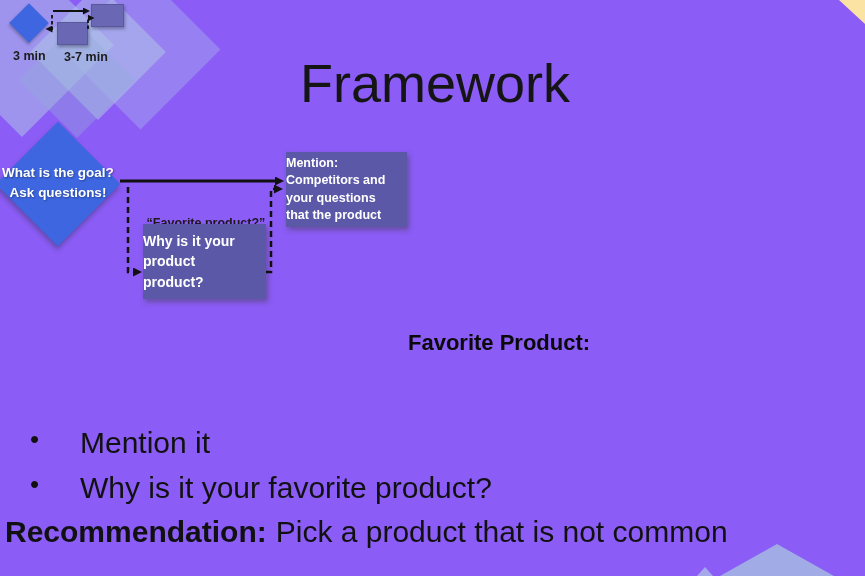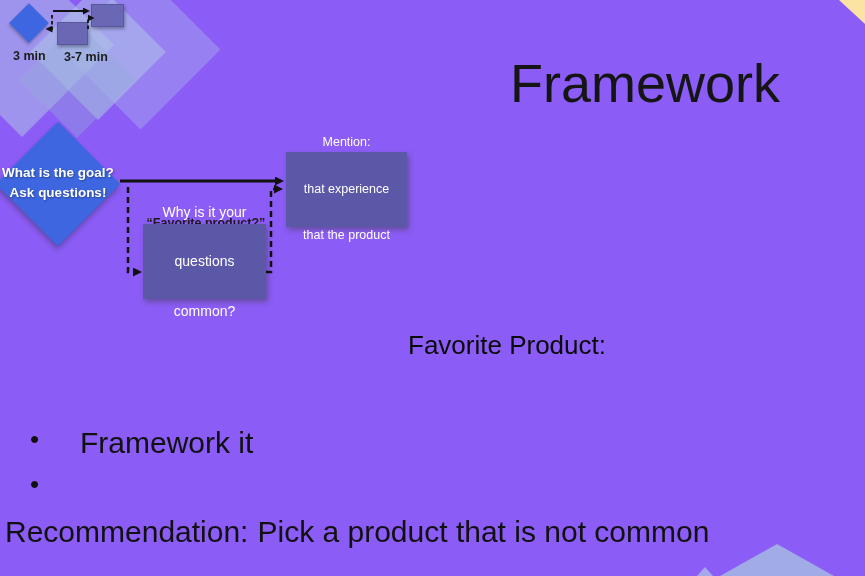--- a/index.html
+++ b/index.html
@@ -46,61 +46,61 @@
   .mini-label{
     position:absolute; font-size:12.5px; font-weight:600; color:#1c1c1c;
     white-space:nowrap;
   }
   .lbl-3min{left:13px; top:49px;}
   .lbl-35min{left:64px; top:50px;}
   
   .title{
     position:absolute; left:300px; top:18px; width:480px;
     font-size:54px; font-weight:400; color:#151515;
-    text-align:right; letter-spacing:0px; line-height:1.1;
+    text-align:left; letter-spacing:0px; line-height:1.1;
   }
   
   .goal-diamond{
     position:absolute; left:14px; top:140px; width:88px; height:88px;
     background:#3D66E0; transform:rotate(45deg);
     box-shadow:2px 3px 5px rgba(50,50,80,.45);
   }
   .goal-text{
     position:absolute; left:-4px; top:163px; width:124px;
     text-align:center; color:#fff; font-weight:700; font-size:13.5px;
     line-height:1.5; text-shadow:1px 1px 2px rgba(0,0,0,.35);
   }
   .goal-text span{display:block;}
   .flow-box{
     position:absolute; background:#5B58A8; color:#fff;
-    font-weight:400; text-align:center;
+    font-weight:700; 
     box-shadow:2px 3px 5px rgba(60,60,60,.45);
-    display:flex; flex-direction:column; justify-content:center;gap:29px;
+    display:flex; flex-direction:column; justify-content:center;
   }
   .flow-box span{display:block;}
   .why-box{left:143px; top:224px; width:123px; height:75px; font-size:14px; line-height:1.45;}
   .mention-box{left:286px; top:152px; width:121px; height:75px; font-size:12.5px; line-height:1.4;}
   .quote-label{
     position:absolute; left:146px; top:216px; width:120px;
     font-size:12.5px; font-weight:600; color:#1a1a1a;
     text-align:center; white-space:nowrap;
   }
   .arrows{position:absolute; left:0; top:0; width:865px; height:576px; pointer-events:none;}
   
   .heading{
     position:absolute; left:408px; top:330px;
-    font-size:26px; font-weight:400; color:#0a0a0a; white-space:nowrap;
+    font-size:22px; font-weight:700; color:#0a0a0a; white-space:nowrap;
   }
   .bullets{position:absolute; left:0; top:426px; width:860px;}
   .bullet-row{position:relative; padding-left:80px; height:45px; font-size:30px; color:#111; white-space:nowrap;}
   .bullet-dot{position:absolute; left:30px; top:-2px; font-size:26px;}
   .recommendation{
     position:absolute; left:5px; top:515px; font-size:30px; color:#111; white-space:nowrap;
   }
-  .rec-label{font-weight:400;}
+  .rec-label{font-weight:700;}
   .rec-text{margin-left:0.3em; font-weight:400;text-align:center;}
 </style>
 </head>
 <body>
 
 <div class="slide">
 
   <div class="bg-diamond bgd1"></div>
   <div class="bg-diamond bgd3"></div>
   <div class="bg-diamond bgd2"></div>
@@ -120,27 +120,28 @@
   <div class="goal-diamond"></div>
   <div class="goal-text">
     <span>What is the goal?</span>
     <span>Ask questions!</span>
   </div>
 
   <div class="quote-label">“Favorite product?”</div>
 
   <div class="flow-box why-box">
     <span>Why is it your</span>
-    <span>questions</span>
-    <span>common?</span>
+    <span>product</span>
+    <span>product?</span>
   </div>
 
   <div class="flow-box mention-box">
     <span>Mention:</span>
-    <span>that experience</span>
+    <span>Competitors and</span>
+    <span>your questions</span>
     <span>that the product</span>
   </div>
 
   <svg class="arrows" viewBox="0 0 865 576" xmlns="http://www.w3.org/2000/svg">
     <defs>
       <marker id="ah" markerUnits="userSpaceOnUse" markerWidth="9" markerHeight="9" refX="1" refY="4.5" orient="auto">
         <path d="M0 0 L9 4.5 L0 9 Z" fill="#111"></path>
       </marker>
       <marker id="ahs" markerUnits="userSpaceOnUse" markerWidth="7" markerHeight="7" refX="1" refY="3.5" orient="auto">
         <path d="M0 0 L7 3.5 L0 7 Z" fill="#111"></path>
@@ -154,24 +155,25 @@
     <path d="M53 11 H84" stroke="#111" stroke-width="2" fill="none" marker-end="url(#ahs)"></path>
     <path d="M52 15 V29 H51.5" stroke="#111" stroke-width="1.8" stroke-dasharray="3.5 2.5" fill="none" marker-end="url(#ahs)"></path>
     <path d="M88 29 V18 H88.5" stroke="#111" stroke-width="1.8" stroke-dasharray="3.5 2.5" fill="none" marker-end="url(#ahs)"></path>
   </svg>
 
   <div class="heading">Favorite Product:</div>
 
   <div class="bullets">
     <div class="bullet-row">
       <span class="bullet-dot">•</span>
-      <span>Framework it</span>
+      <span>Mention it</span>
     </div>
     <div class="bullet-row">
       <span class="bullet-dot">•</span>
+      <span>Why is it your favorite product?</span>
     </div>
   </div>
 
   <div class="recommendation">
     <span class="rec-label">Recommendation:</span><span class="rec-text">Pick a product that is not common</span>
   </div>
 
 </div>
 
 </body></html>

